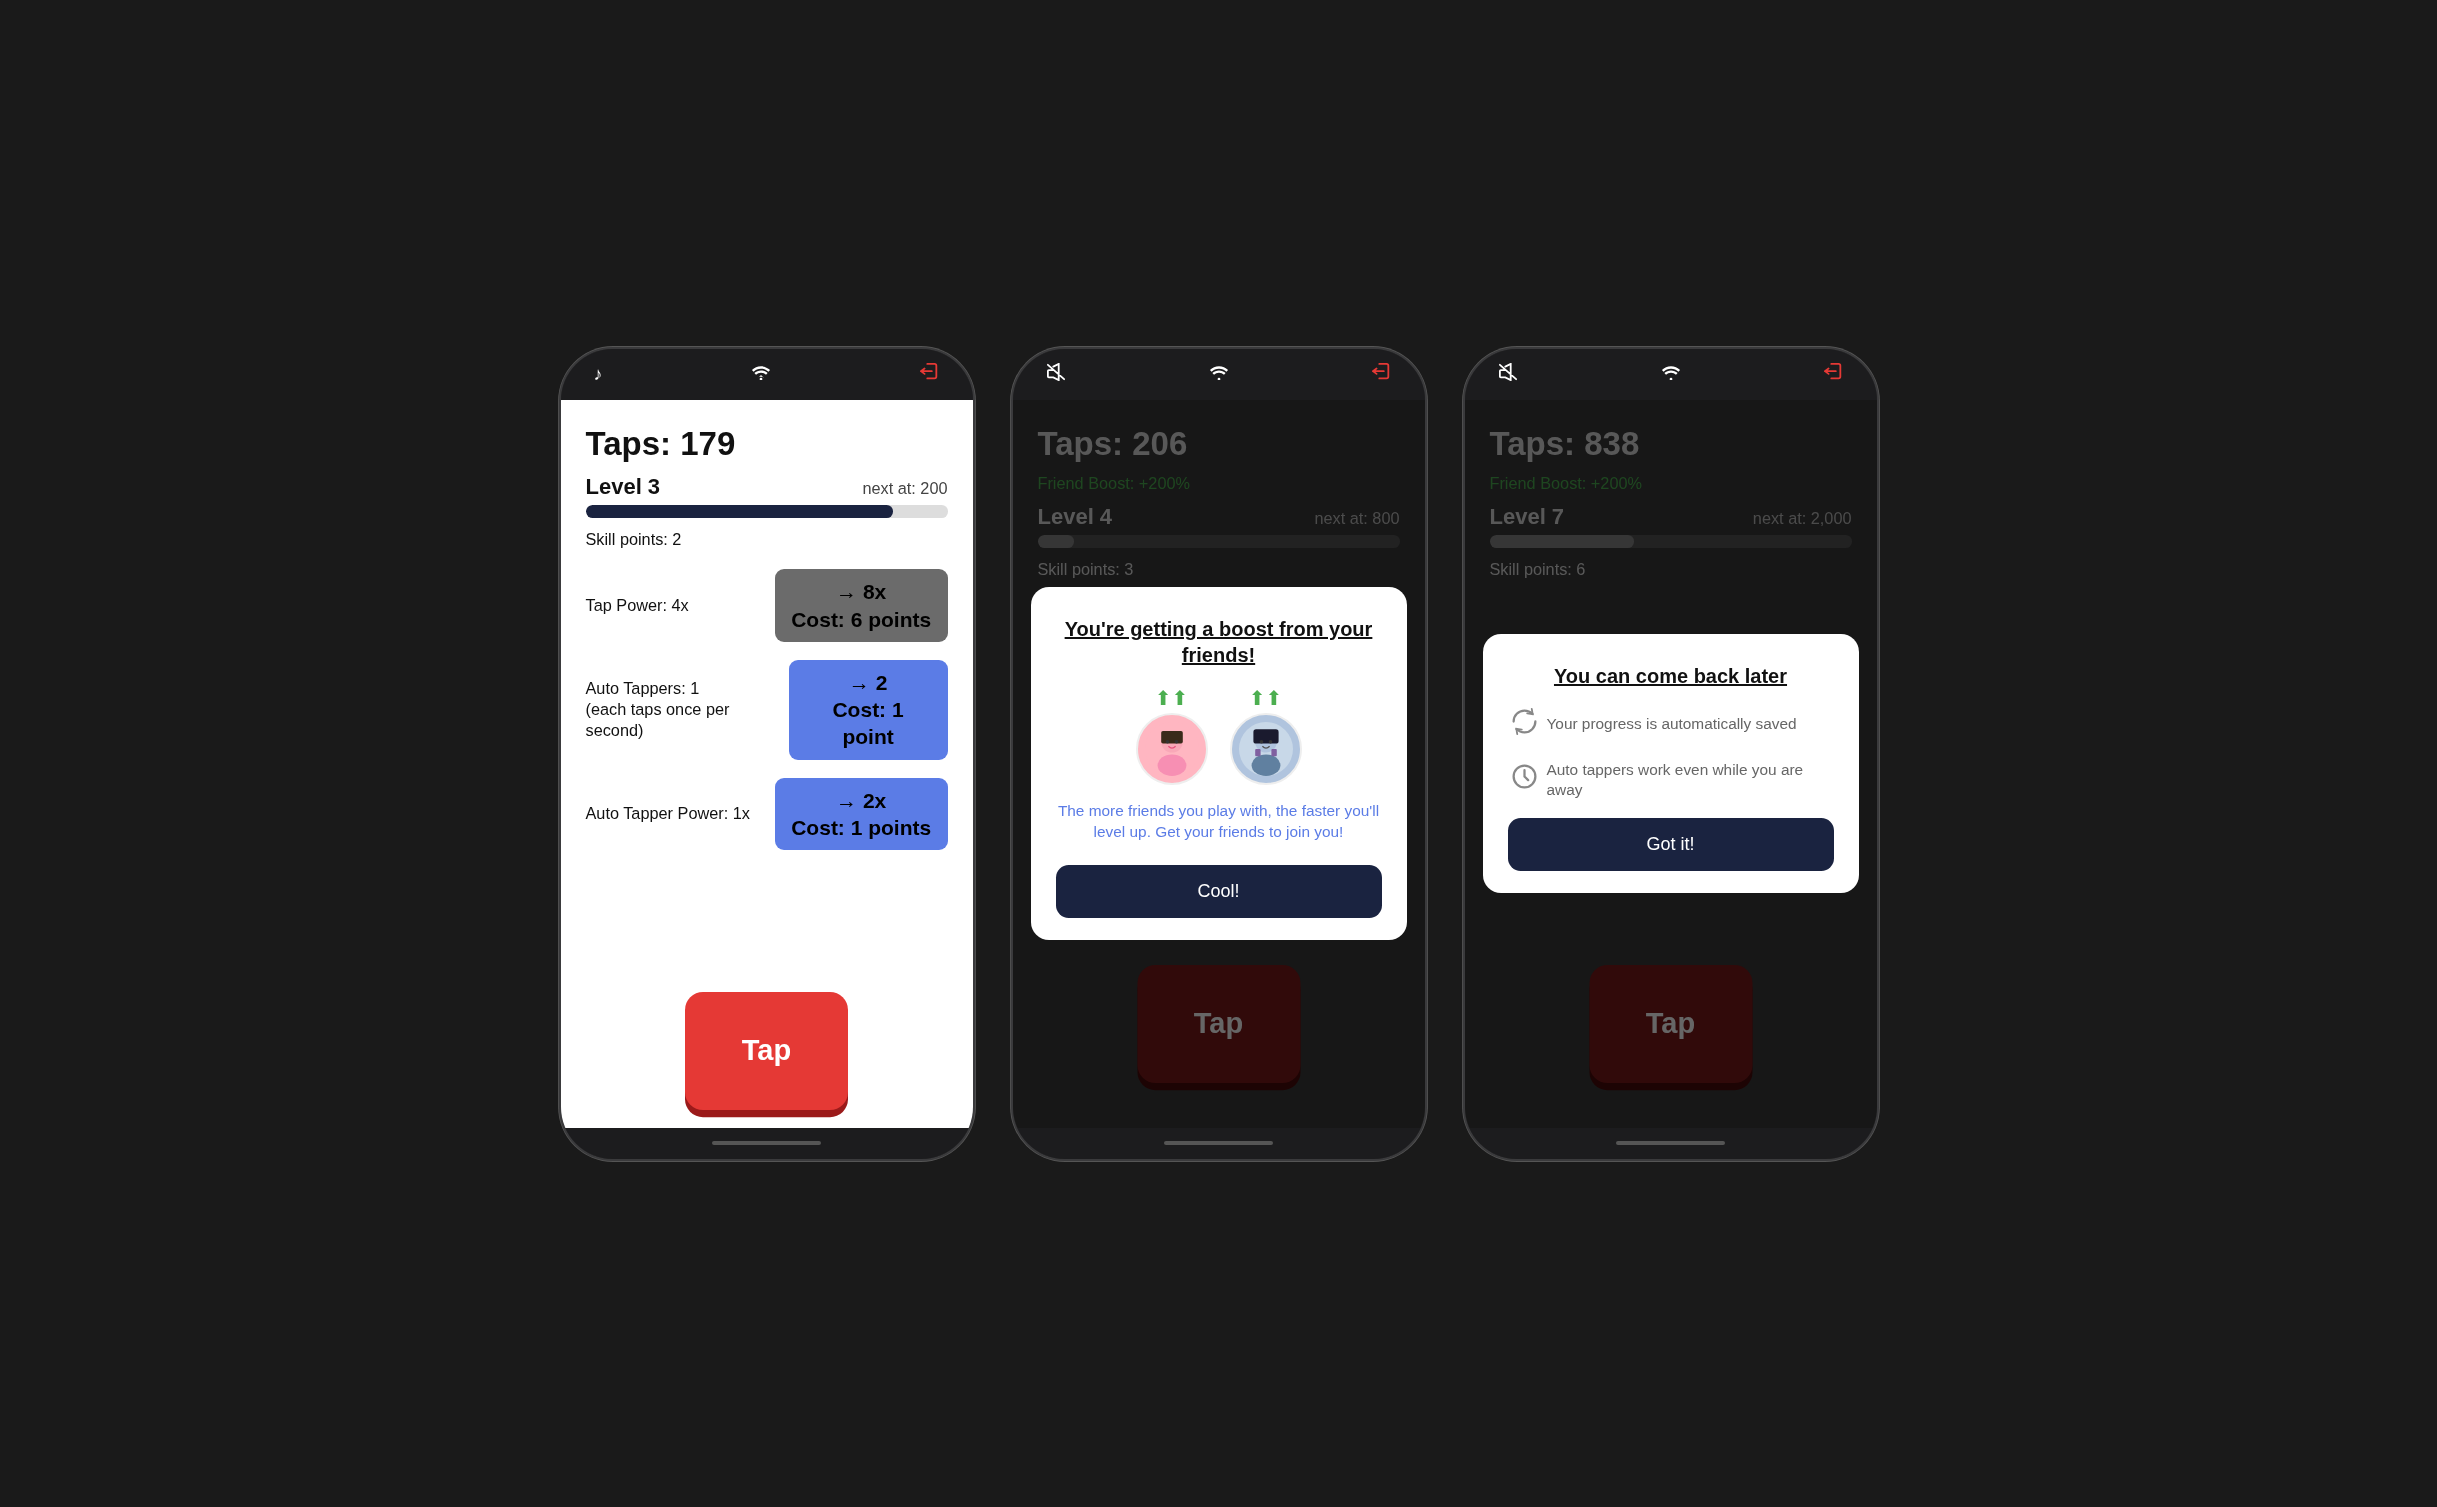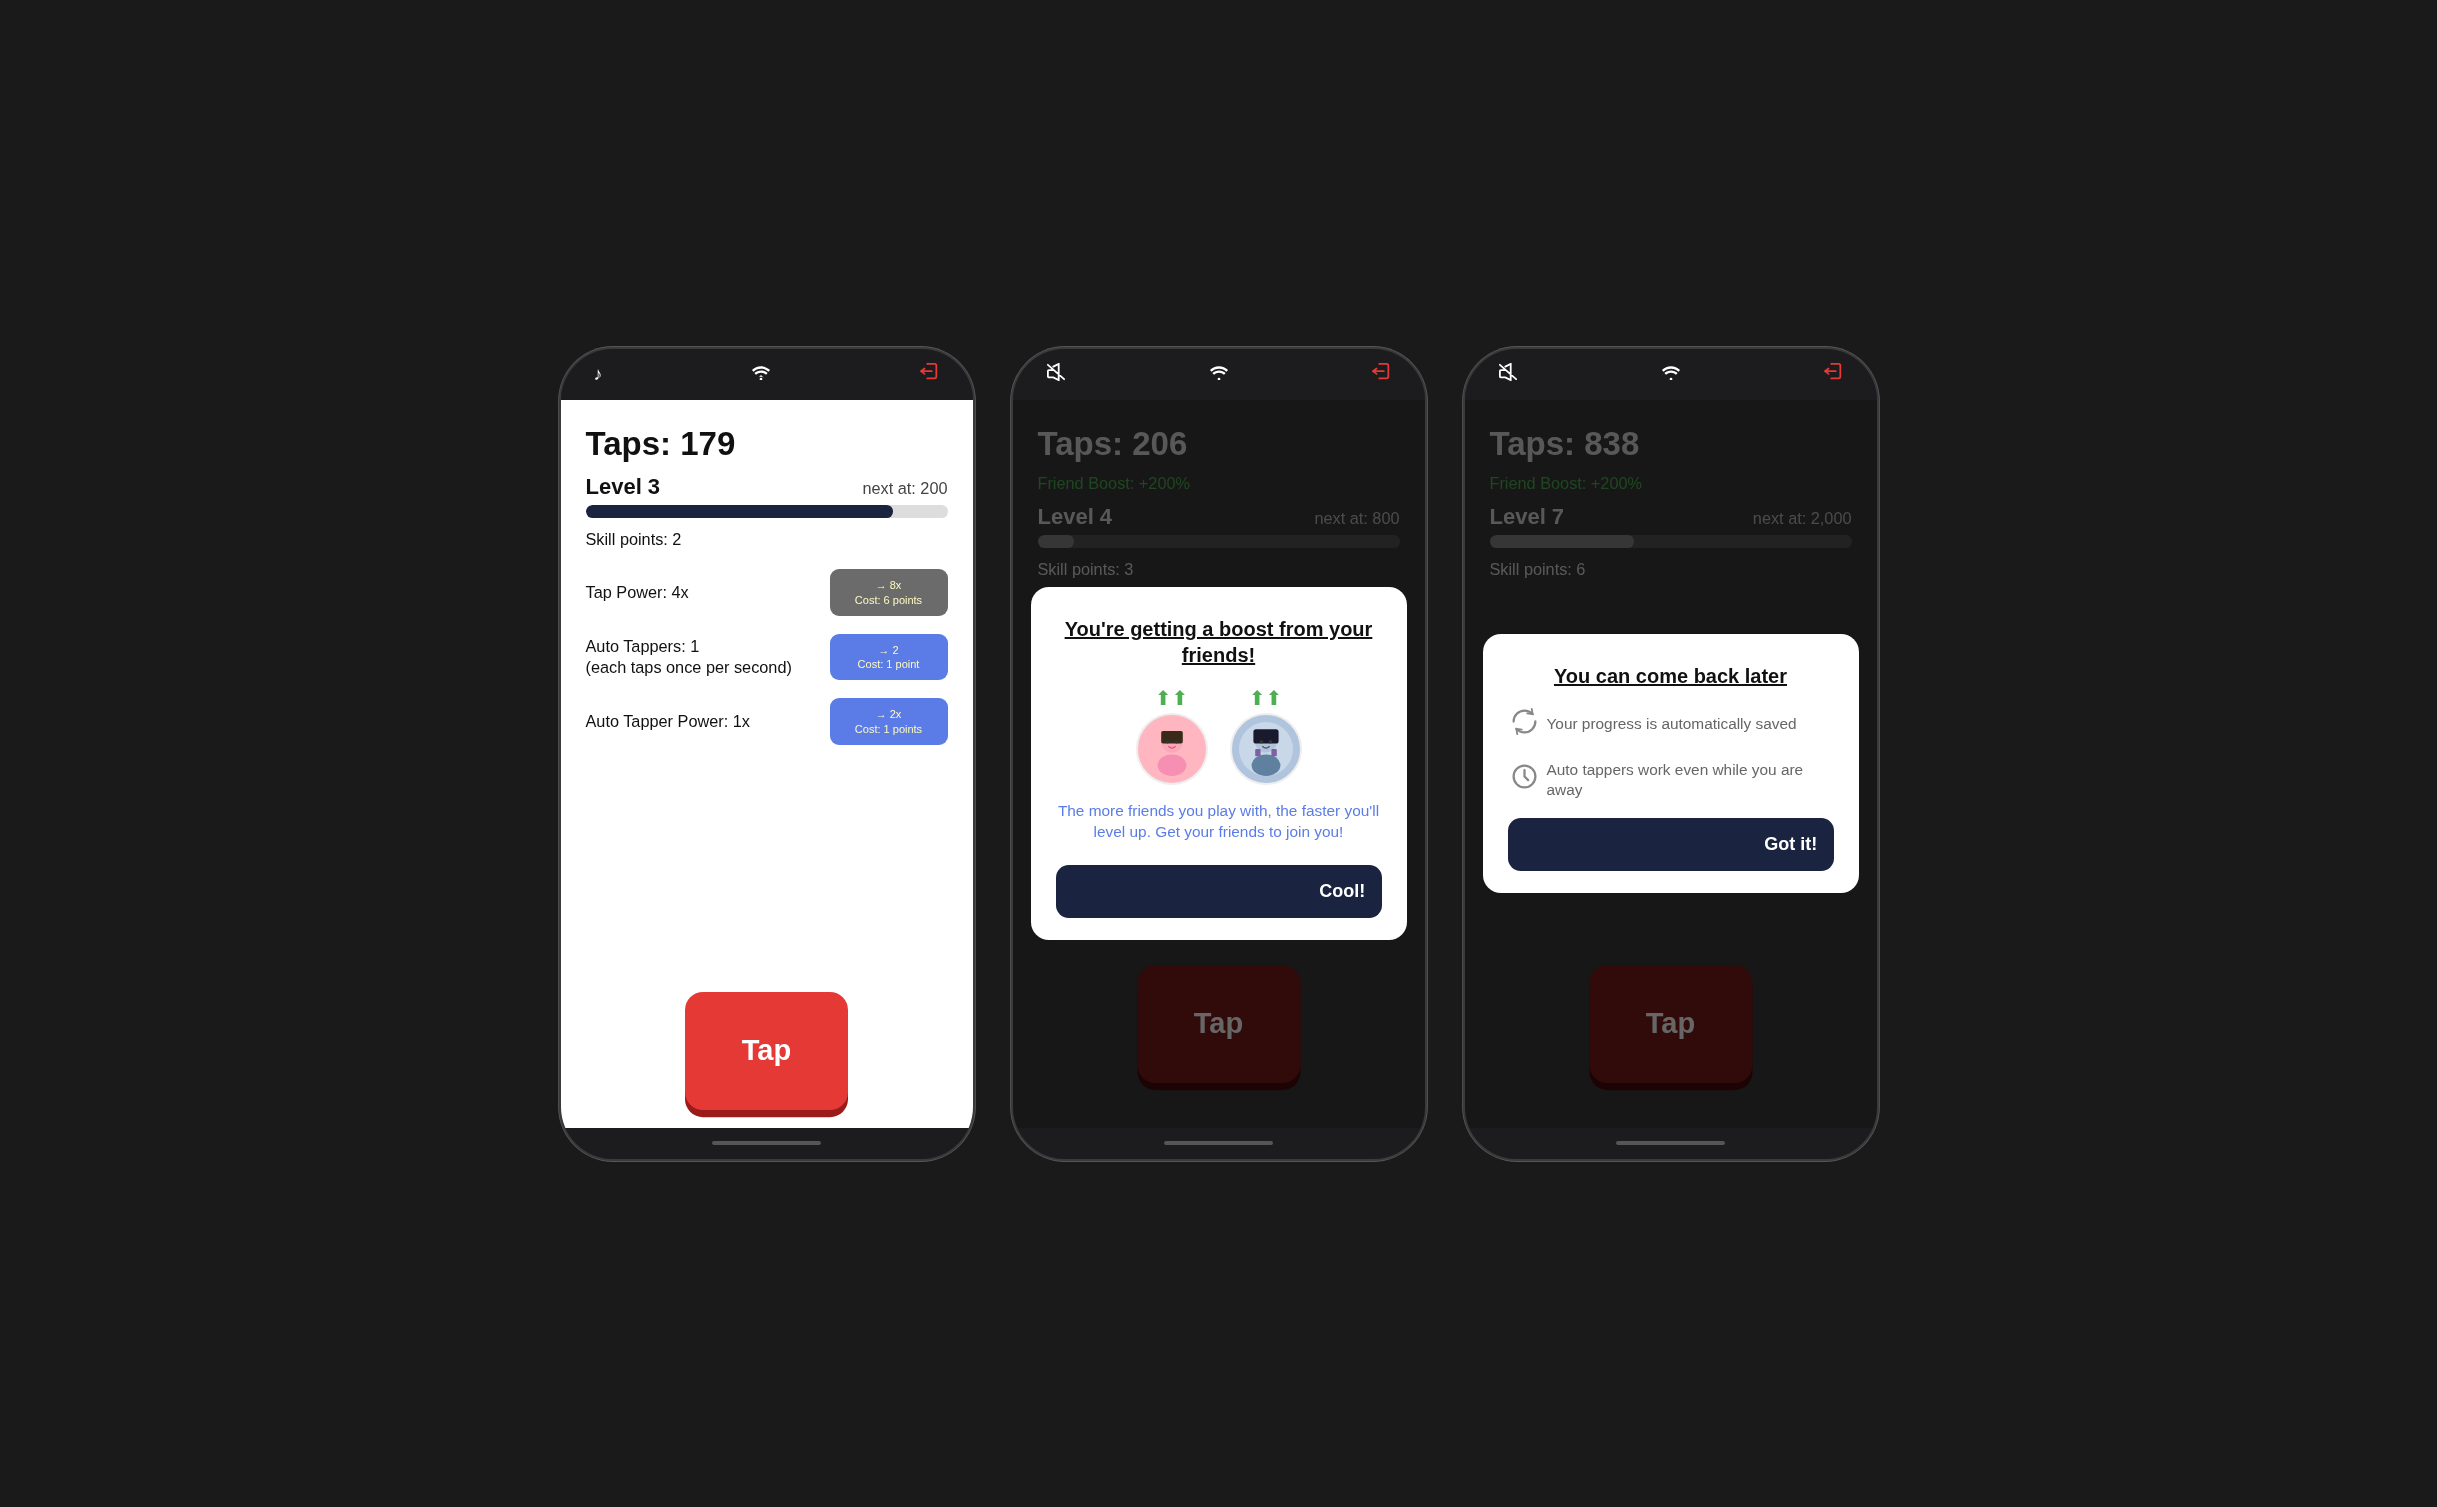--- a/index.html
+++ b/index.html
@@ -134,26 +134,26 @@
     }
 
     .upgrade-label {
       font-size: 16.3px;
       color: #111;
       line-height: 1.3;
     }
 
     .upgrade-btn {
       background: #5b7ce6;
-      color: #fef9c3;
+      color: #000000;
       border: none;
       border-radius: 9px;
       padding: 9px 16.3px;
-      font-size: 11px;
-      font-weight: 400;
+      font-size: 21px;
+      font-weight: 700;
       text-align: center;
       cursor: pointer;
       min-width: 118px;
       line-height: 1.3;
     }
 
     .upgrade-btn.gray {
       background: #6b6b6b;
     }
 
@@ -257,24 +257,23 @@
       line-height: 1.4;
     }
 
     .modal-btn {
       background: #1a2340;
       color: white;
       border: none;
       border-radius: 12.7px;
       padding: 16.3px;
       font-size: 18px;
-      font-weight: 700;
+      font-weight: 400;
       cursor: pointer;
       width: 100%;
-      text-align: right;
     }
 
     
     .modal-feature-row {
       display: flex;
       align-items: center;
       gap: 6px;
       margin-bottom: 18px;
       text-align: left;
     }

